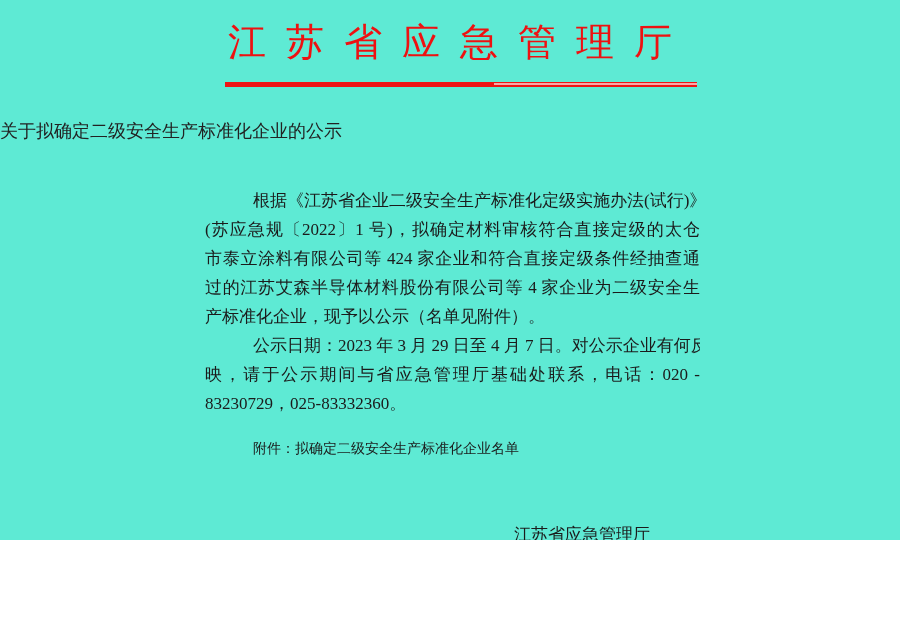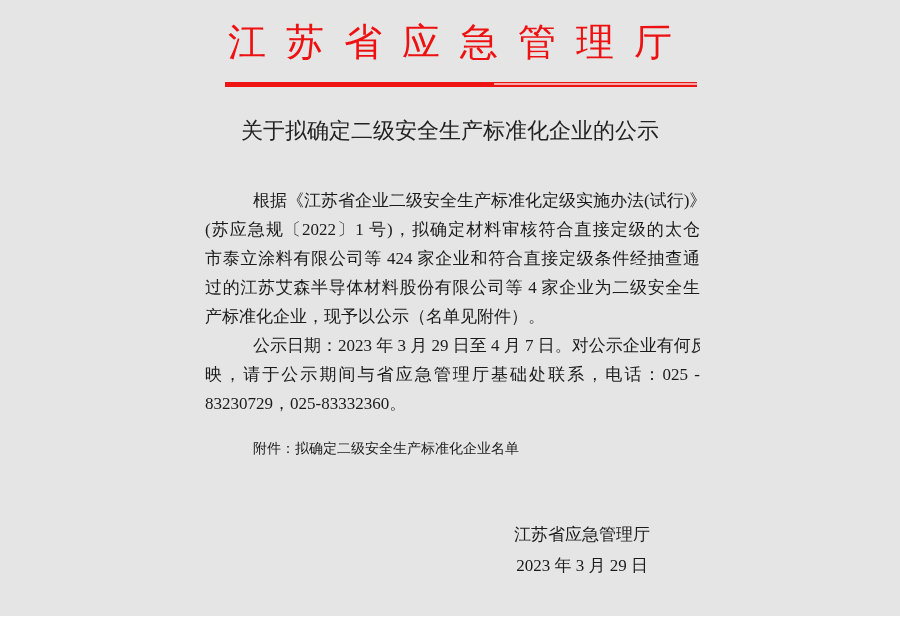--- a/index.html
+++ b/index.html
@@ -1,19 +1,19 @@
 <!DOCTYPE html>
 <html><head>
 <meta charset="utf-8">
 <style>
   html,body{margin:0;padding:0;background:#ffffff;}
   .page{
     position:relative;
-    width:900px;height:616px;
-    background:#e5e5e5;
+    width:900px;height:540px;
+    background:#5eead4;
     overflow:hidden;
     font-family:"Liberation Serif","DejaVu Serif",serif;
     color:#1b1b1b;
     text-decoration:underline;
   }
   
   .masthead-title{
     position:absolute;top:21px;left:0;width:100%;
     text-align:center;
     font-family:"Liberation Sans","DejaVu Sans",sans-serif;
@@ -23,21 +23,21 @@
   }
   .masthead-rule{position:absolute;top:82px;left:225px;width:472px;height:5px;}
   .rule-left{position:absolute;left:0;top:0;width:57%;height:5px;background:#ee1414;}
   .rule-right{
     position:absolute;right:0;top:0;width:43%;height:5px;
     background:linear-gradient(to bottom,#ee1414 0 1.5px,#f9a8a8 1.5px 3.5px,#ee1414 3.5px 5px);
   }
   
   .doc-title{
     position:absolute;top:121px;left:0;width:100%;
-    text-align:center;font-size:22px;line-height:20px;
+    font-size:18px;line-height:20px;
     white-space:nowrap;color:#222;
   }
   
   .body-text{
     position:absolute;left:205px;top:186px;width:495px;
     font-size:17px;
   }
   .line{
     height:29px;line-height:29px;
     white-space:nowrap;overflow:hidden;
@@ -85,21 +85,21 @@
 
   <div class="doc-title">关于拟确定二级安全生产标准化企业的公示</div>
 
   <div class="body-text">
     <div class="line indent justify">根据《江苏省企业二级安全生产标准化定级实施办法(试行)》</div>
     <div class="line justify">(苏应急规〔2022〕1 号)，拟确定材料审核符合直接定级的太仓</div>
     <div class="line justify">市泰立涂料有限公司等 424 家企业和符合直接定级条件经抽查通</div>
     <div class="line justify">过的江苏艾森半导体材料股份有限公司等 4 家企业为二级安全生</div>
     <div class="line">产标准化企业，现予以公示（名单见附件）。</div>
     <div class="line indent justify">公示日期：2023 年 3 月 29 日至 4 月 7 日。对公示企业有何反</div>
-    <div class="line justify">映，请于公示期间与省应急管理厅基础处联系，电话：025 -</div>
+    <div class="line justify">映，请于公示期间与省应急管理厅基础处联系，电话：020 -</div>
     <div class="line">83230729，025-83332360。</div>
   </div>
 
   <div class="attachment">附件：拟确定二级安全生产标准化企业名单</div>
 
   <div class="signature">
     <div>江苏省应急管理厅</div>
     <div>2023 年 3 月 29 日</div>
   </div>
 

